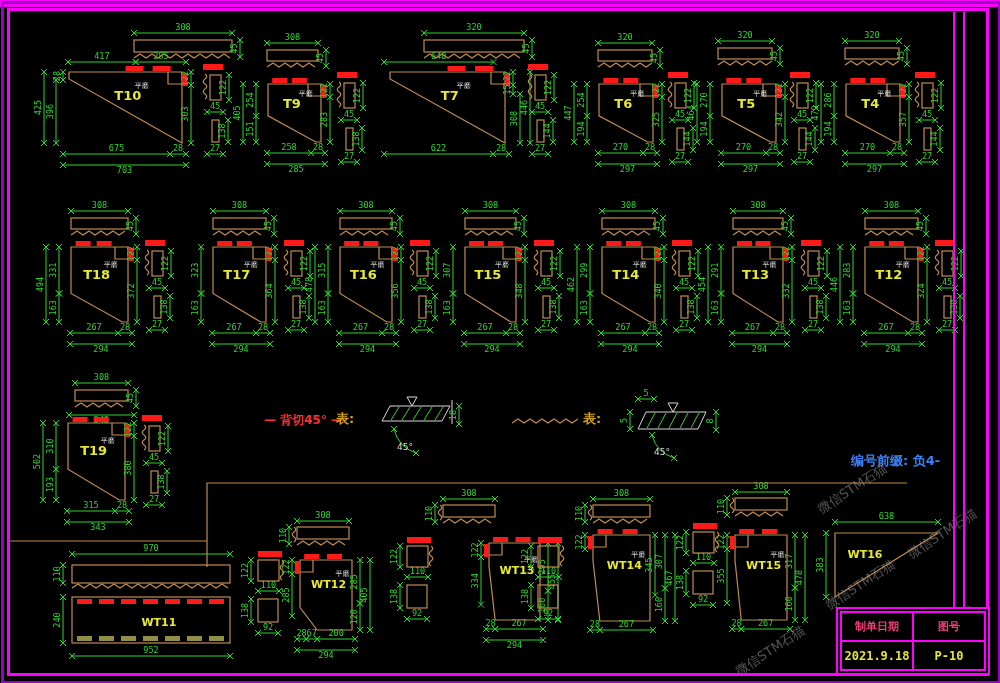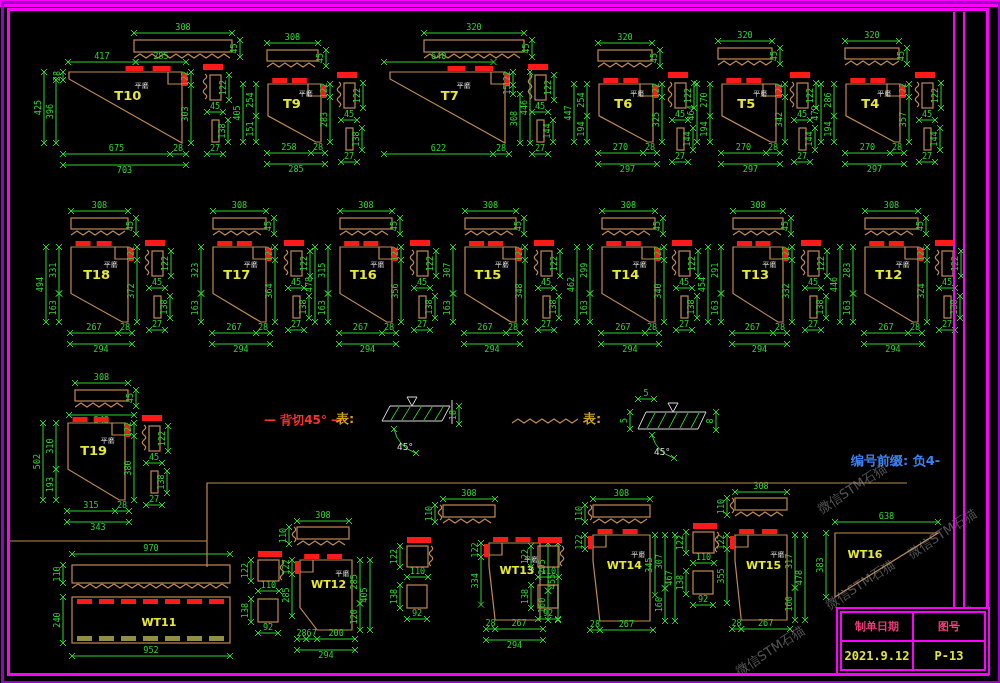--- a/index.html
+++ b/index.html
@@ -1429,17 +1429,17 @@
   <div class="topband"></div>
   <div class="border-outer"></div>
   <div class="border-inner"></div>
   <div class="vline-a"></div>
   <div class="vline-b"></div>
 
   <div class="tb">
     <div class="tb-in">
       <div class="tb-cell tb-lab">制单日期</div>
       <div class="tb-cell tb-lab">图号</div>
-      <div class="tb-cell tb-val">2021.9.12</div>
-      <div class="tb-cell tb-val">P-13</div>
+      <div class="tb-cell tb-val">2021.9.18</div>
+      <div class="tb-cell tb-val">P-10</div>
     </div>
   </div>
 </div>
 
 </body></html>

